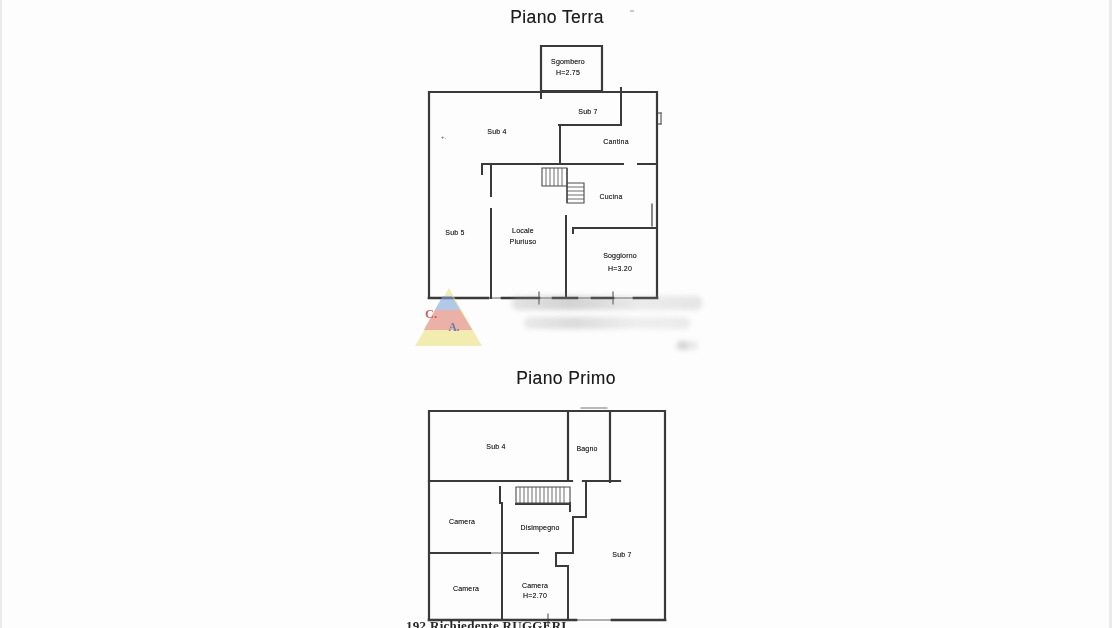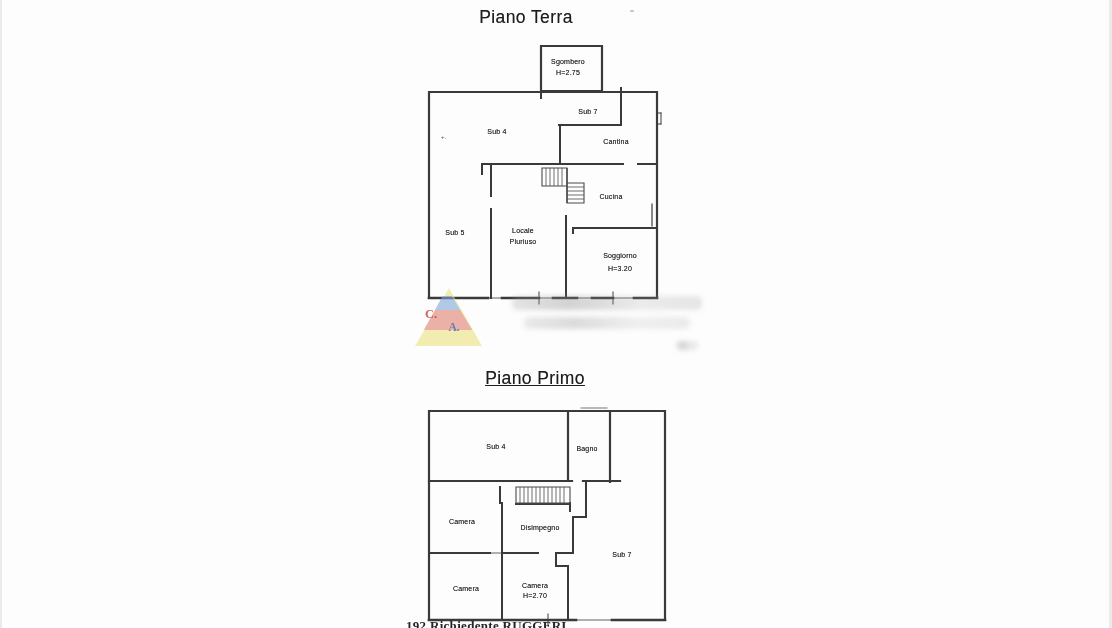--- a/index.html
+++ b/index.html
@@ -4,21 +4,21 @@
 <style>
   html,body{margin:0;padding:0;background:#ffffff;}
   .canvas{
     position:relative;width:1112px;height:628px;overflow:hidden;
     background:#fdfdfd;font-family:"Liberation Sans",sans-serif;
   }
   .scan-edge{position:absolute;top:0;height:628px;background:#dcdcdc;opacity:.55;}
   .floor-title{
     position:absolute;transform:translateX(-50%);
     font-size:17.5px;letter-spacing:.4px;color:#1d1d1d;
-    text-shadow:0 0 .5px rgba(40,40,40,.55);white-space:nowrap;
+    text-shadow:0 0 .5px rgba(40,40,40,.55);white-space:nowrap;margin-left:31px;
   }
   .room-label{
     position:absolute;transform:translateX(-50%);
     font-size:7px;letter-spacing:.2px;color:#2e2e2e;text-align:center;
     text-shadow:0 0 .4px rgba(60,60,60,.8);white-space:nowrap;line-height:11px;
   }
   .room-label.tight{line-height:9.5px;}
   .room-label .detail{display:block;}
   svg{position:absolute;left:0;top:0;}
   .artifact-plus{position:absolute;font-size:6px;color:#555;}
@@ -110,21 +110,21 @@
   </svg>
 
   <div class="wm-letter c" style="left:431px;top:307px;">C.</div>
   <div class="wm-letter a" style="left:454px;top:321px;">A.</div>
 
   <div class="smudge" style="left:512px;top:296px;width:190px;height:14px;"></div>
   <div class="smudge" style="left:524px;top:317px;width:166px;height:12px;opacity:.8;"></div>
   <div class="smudge" style="left:676px;top:341px;width:22px;height:9px;"></div>
 
   <div class="floor-title" style="left:526px;top:7px;">Piano Terra</div>
-  <div class="floor-title" style="left:535px;top:368px;text-decoration:underline;">Piano Primo</div>
+  <div class="floor-title" style="left:535px;top:368px;">Piano Primo</div>
 
   <div class="room-label" style="left:568px;top:56px;">
     <span>Sgombero</span>
     <span class="detail">H=2.75</span>
   </div>
   <div class="room-label" style="left:588px;top:106px;">Sub 7</div>
   <div class="room-label" style="left:497px;top:126px;">Sub 4</div>
   <div class="room-label" style="left:616px;top:136px;">Cantina</div>
   <div class="room-label" style="left:611px;top:191px;">Cucina</div>
   <div class="room-label" style="left:455px;top:227px;">Sub 5</div>

